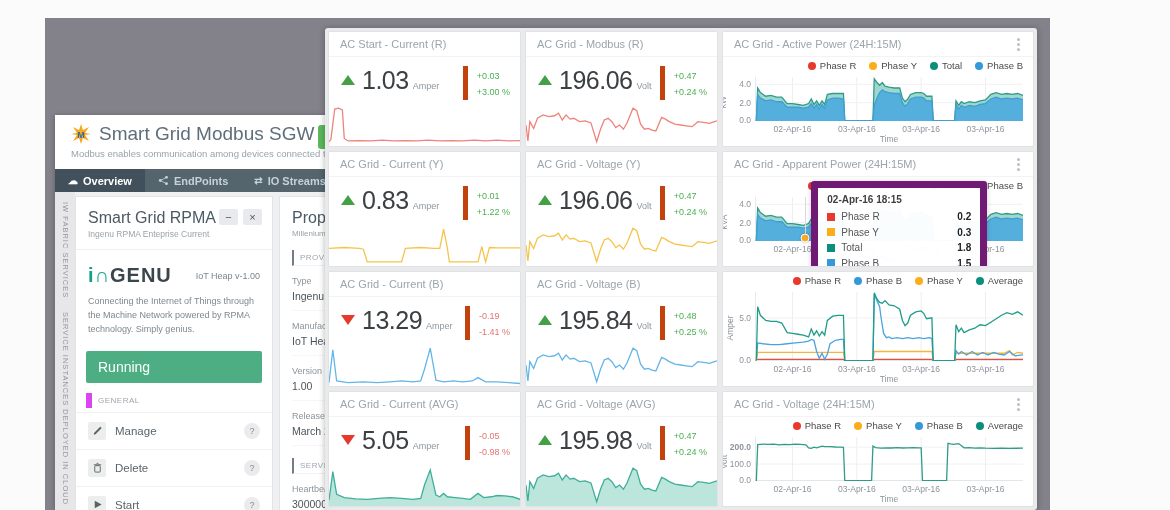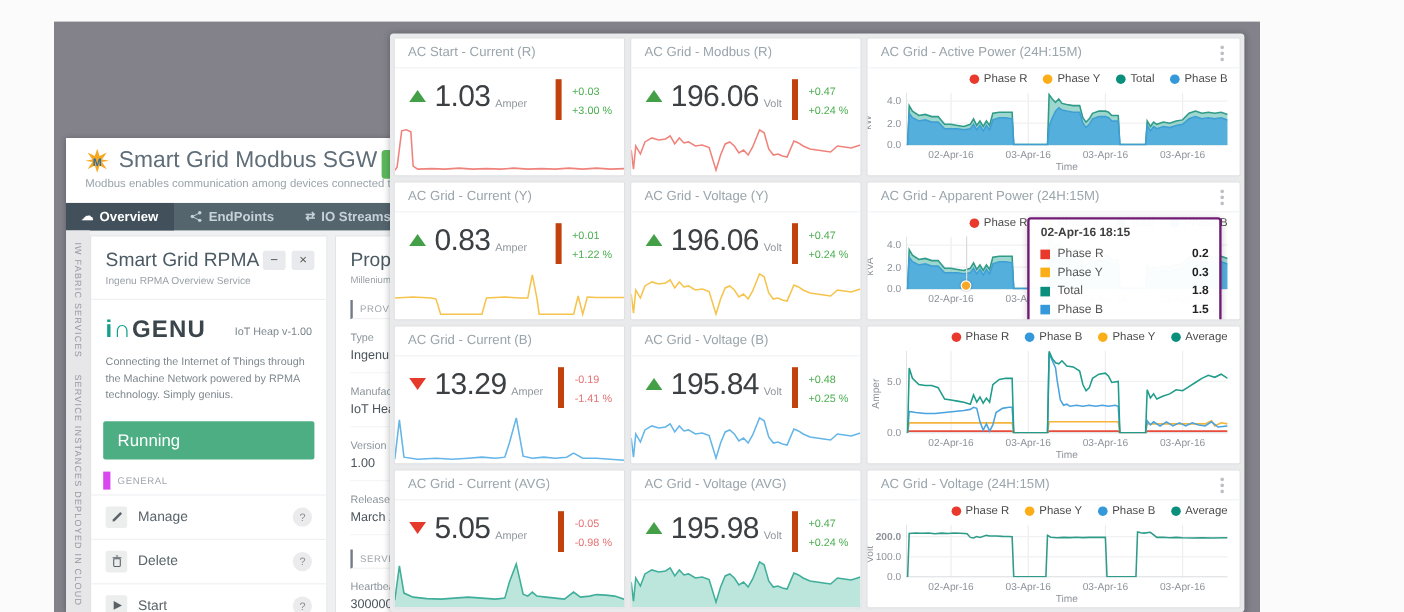--- a/index.html
+++ b/index.html
@@ -93,22 +93,22 @@
   .ytick { position:absolute; right:calc(100% + 4px); transform:translateY(-50%);
     font-size:8.5px; color:#8d939a; white-space:nowrap; }
   .xtick { position:absolute; top:calc(100% + 3px); transform:translateX(-50%);
     font-size:8.5px; color:#8d939a; white-space:nowrap; }
   .xlabel { position:absolute; top:calc(100% + 13px); left:50%; transform:translateX(-50%);
     font-size:8.5px; color:#8d939a;text-align:center; }
   .overlay { position:absolute; inset:0; pointer-events:none; }
   .hoverline { position:absolute; top:0; bottom:0; width:1px; background:#d9d9de; }
   .marker { position:absolute; width:9px; height:9px; border-radius:50%; border:1.5px solid #fff;
     transform:translate(-50%,50%); box-shadow:0 0 2px rgba(0,0,0,.3); }
-  .tooltip { position:absolute; width:162px; background:rgba(255,255,255,.97); border:2px solid #701a75;
-    border-radius:3px; box-shadow:0 1px 5px rgba(0,0,0,.2); padding:6px 9px; z-index:30;margin-left:45px; }
+  .tooltip { position:absolute; width:176px; background:rgba(255,255,255,.97); border:7px solid #701a75;
+    border-radius:3px; box-shadow:0 1px 5px rgba(0,0,0,.2); padding:6px 9px; z-index:30; }
   .tt-title { font-size:10px; font-weight:bold; color:#3f3f3f; margin-bottom:4px; }
   .tt-row { display:flex; align-items:center; gap:6px; font-size:10px; line-height:1.55; }
   .tt-sq { width:8px; height:8px; }
   .tt-name { color:#555; flex:1; }
   .tt-val { color:#222; font-weight:bold; }
 </style>
 </head>
 <body>
 
 <div class="backdrop"></div>
@@ -151,21 +151,21 @@
   </div>
   <div class="win-body">
     <div class="rail">
       <span>IW FABRIC SERVICES</span>
       <span>SERVICE INSTANCES DEPLOYED IN CLOUD</span>
     </div>
 
     <div class="svc-card">
       <div class="svc-head">
         <div class="svc-title">Smart Grid RPMA</div>
-        <div class="svc-sub">Ingenu RPMA Overview Service</div>
+        <div class="svc-sub">Ingenu RPMA Enteprise Current</div>
         <button class="mini-btn btn-min">−</button>
         <button class="mini-btn btn-close">×</button>
       </div>
       <div class="brand-row">
         <div class="brand"><span class="mark">i∩</span><span>GENU</span></div>
         <span class="heap">IoT Heap v-1.00</span>
       </div>
       <div class="svc-desc">Connecting the Internet of Things through the Machine Network powered by RPMA technology. Simply genius.</div>
       <div class="status-bar">Running</div>
       <div class="sec-label">GENERAL</div>

